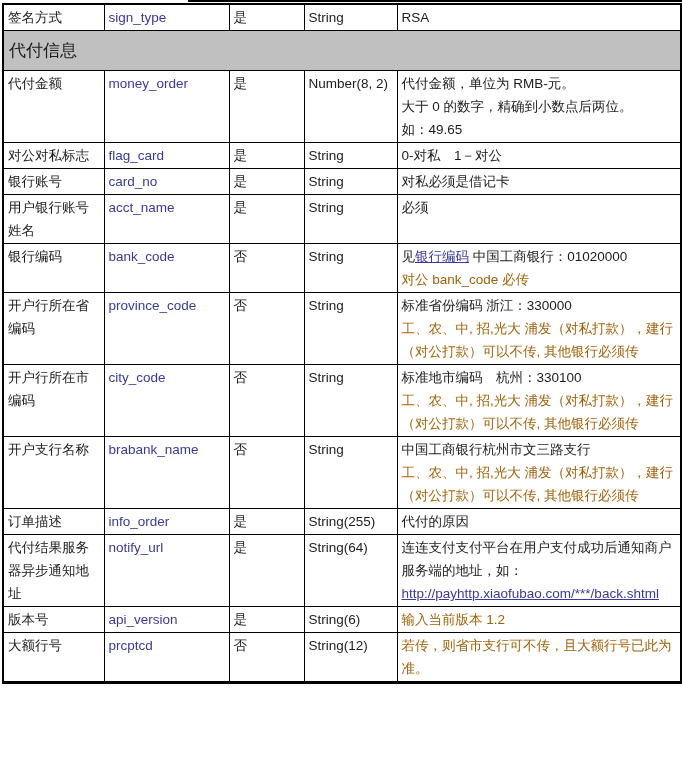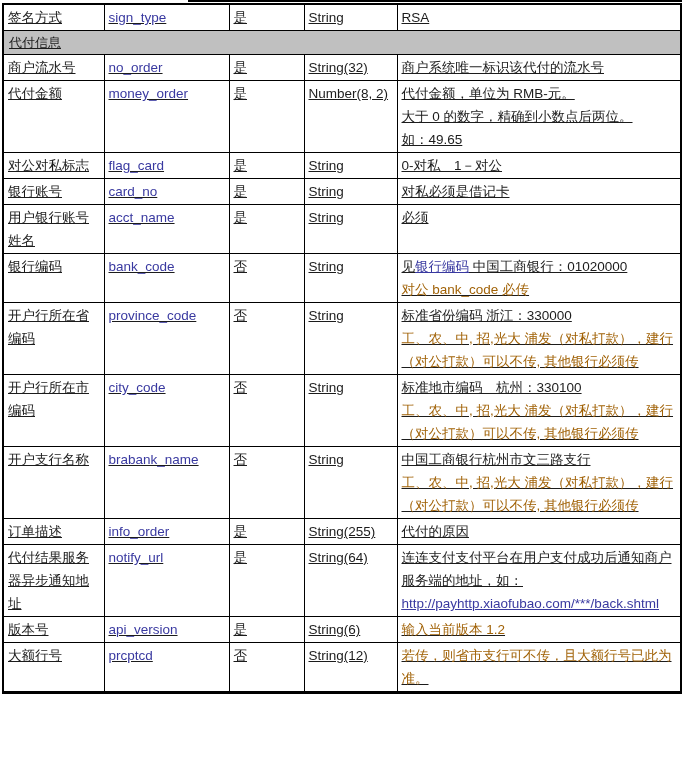--- a/index.html
+++ b/index.html
@@ -23,40 +23,39 @@
     height: 2px;
     background: #000;
   }
   table.api-table {
     border-collapse: collapse;
     table-layout: fixed;
     width: 678px;
     margin: 3px 2px 16px 2px;
     border: 2px solid #000;
     border-bottom-width: 3px;
-    text-decoration: underline;
   }
   col.c1 { width: 101px; }
   col.c2 { width: 125px; }
   col.c3 { width: 75px; }
   col.c4 { width: 93px; }
   col.c5 { width: 284px; }
   td {
     border: 1px solid #000;
     padding: 1px 4px;
     vertical-align: top;
     font-size: 13.5px;
     line-height: 23px;
     word-wrap: break-word;
     overflow-wrap: break-word;
   }
   td.section-cell {
     background: #c0c0c0;
-    font-size: 13px;
-    padding: 0 5px;
+    font-size: 17px;
+    padding: 8px 5px;
   }
   .param { color: #3939a0; text-align: center; }
   .red { color: #a16207; }
   a.inline-link {
     color: #3939a0;
     text-decoration: underline;
     word-break: break-all;
     cursor: pointer;
   }
   .para { min-height: 23px; }
@@ -81,29 +80,20 @@
         <td><span>是</span></td>
         <td><span>String</span></td>
         <td>
           <div class="para"><span>RSA</span></div>
         </td>
       </tr>
       <tr>
         <td class="section-cell" colspan="5"><span>代付信息</span></td>
       </tr>
       <tr>
-        <td><span>商户流水号</span></td>
-        <td><span class="param">no_order</span></td>
-        <td><span>是</span></td>
-        <td><span>String(32)</span></td>
-        <td>
-          <div class="para"><span>商户系统唯一标识该代付的流水号</span></div>
-        </td>
-      </tr>
-      <tr>
         <td><span>代付金额</span></td>
         <td><span class="param">money_order</span></td>
         <td><span>是</span></td>
         <td><span>Number(8, 2)</span></td>
         <td>
           <div class="para"><span>代付金额，单位为 RMB-元。</span></div>
           <div class="para"><span>大于 0 的数字，精确到小数点后两位。</span></div>
           <div class="para"><span>如：49.65</span></div>
         </td>
       </tr>

